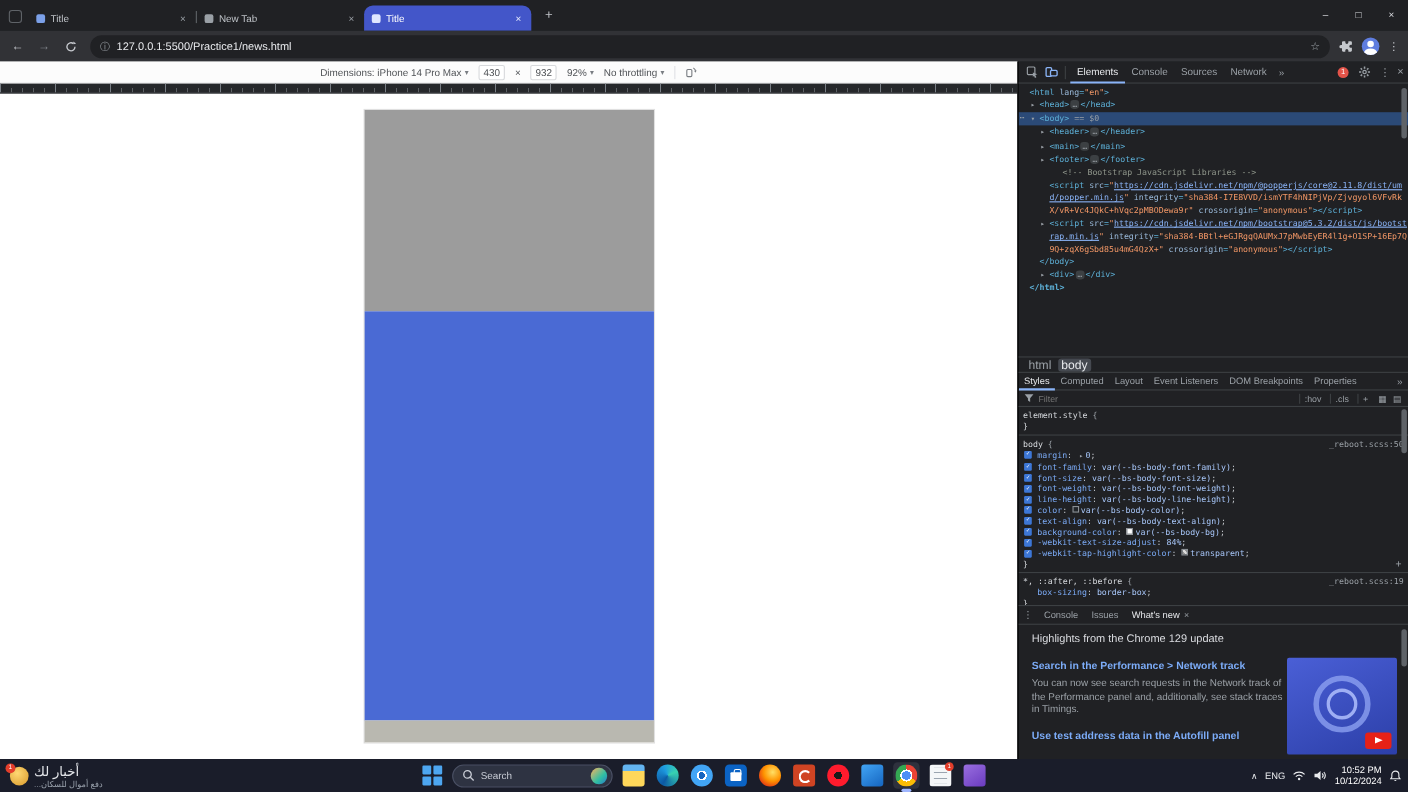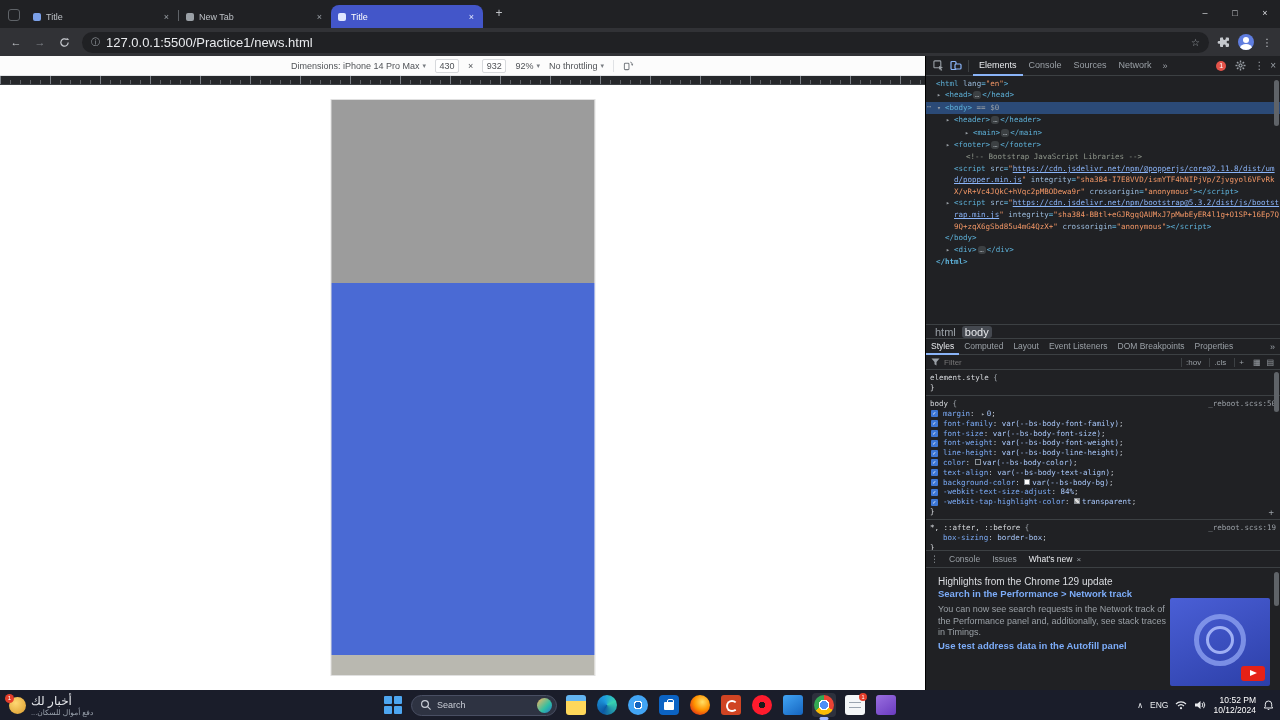--- a/index.html
+++ b/index.html
@@ -21,21 +21,21 @@
 .newtab{color:#c0c3c8;font-size:12px;margin:0 0 6px 8px;width:16px;height:16px;text-align:center;line-height:15px}
 .wincontrols{margin-left:auto;display:flex;height:28px}
 .wincontrols span{width:30px;text-align:center;line-height:27px;color:#dadce0;font-size:9px}
 
 
 .navbar{position:absolute;top:28px;left:0;width:1280px;height:28px;background:#313236;display:flex;align-items:center;gap:4px;padding:0 6px}
 .navbtn{width:20px;height:20px;text-align:center;line-height:20px;color:#c8cbd0;font-size:11px;display:flex;align-items:center;justify-content:center}
 .navbtn.dim{color:#82868c}
 .omnibox{flex:1;height:21px;background:#202124;border-radius:11px;display:flex;align-items:center;padding:0 9px;gap:6px;margin:0 4px}
 .omni-info{color:#9aa0a6;font-size:9px}
-.omni-url{flex:1;color:#e8eaed;font-size:13px}
+.omni-url{flex:1;color:#e8eaed;font-size:10px}
 .omni-star{color:#9aa0a6;font-size:10px}
 .nav-right{display:flex;align-items:center;gap:8px;padding-right:2px}
 .avatar{width:16px;height:16px;border-radius:50%;background:#5f7ddf;position:relative;overflow:hidden}
 .avatar::before{content:"";position:absolute;left:5px;top:3px;width:6px;height:6px;border-radius:50%;background:#fff}
 .avatar::after{content:"";position:absolute;left:2px;top:10px;width:12px;height:8px;border-radius:50%;background:#fff}
 .kebab{color:#c8cbd0;font-size:10px}
 
 
 .main{position:absolute;top:56px;left:0;width:1280px;height:634px;display:flex}
 .page-area{width:925px;height:634px;background:#fff;display:flex;flex-direction:column}
@@ -107,21 +107,21 @@
 
 .dt-drawer{flex:1;border-top:1px solid #3c4043;display:flex;flex-direction:column;min-height:0}
 .drawer-tabs{height:17px;border-bottom:1px solid #3c4043;display:flex;align-items:center;gap:2px;padding:0 4px;flex:none}
 .drawer-kebab{color:#9aa0a6;font-size:9px;margin-right:2px}
 .drawer-tab{font-size:8.5px;color:#9aa0a6;padding:0 6px;height:17px;line-height:17px;display:flex;align-items:center;gap:4px;white-space:nowrap}
 .drawer-tab.active{color:#e8eaed}
 .dtab-close{color:#9aa0a6;font-size:8px}
 .drawer-body{position:relative;flex:1;padding:8px 12px;overflow:hidden}
 .dw-title{font-size:10px;color:#dadce0}
 .dw-text{width:228px}
-.dw-h{font-size:9.5px;font-weight:bold;color:#7cacf8;margin-top:1px}
+.dw-h{font-size:9.5px;font-weight:bold;color:#7cacf8;margin-top:13px}
 .dw-b{font-size:9px;color:#9aa0a6;line-height:11.5px;margin-top:5px}
 .dw-thumb{position:absolute;right:10px;top:30px;width:100px;height:88px;background:linear-gradient(155deg,#4a5fd6,#2c3fa8);border-radius:2px;overflow:hidden}
 .thumb-ring{position:absolute;left:24px;top:16px;width:52px;height:52px;border:5px solid rgba(140,160,240,.8);border-radius:50%}
 .thumb-ring2{position:absolute;left:36px;top:28px;width:28px;height:28px;border:3px solid rgba(170,185,250,.9);border-radius:50%}
 .thumb-play{position:absolute;right:5px;bottom:5px;width:24px;height:15px;background:#e62117;border-radius:3px}
 .thumb-play::after{content:"";position:absolute;left:9px;top:4px;border-left:7px solid #fff;border-top:3.5px solid transparent;border-bottom:3.5px solid transparent}
 .sbar{position:absolute;right:1px;width:5px;border-radius:3px;background:#5f6368}
 
 
 .taskbar{position:absolute;bottom:0;left:0;width:1280px;height:30px;background:#1a1d2a}
@@ -291,21 +291,21 @@
         <span class="dt-x">⋮</span>
         <span class="dt-x">×</span>
       </span>
     </div>
 
     <div class="dt-elements" id="tree">
         <div class="trow" style="padding-left: 10px;"><span class="t-tag">&lt;html </span><span class="t-attr">lang</span><span class="t-tag">=</span><span class="t-str">"en"</span><span class="t-tag">&gt;</span></div>
         <div class="trow" style="padding-left: 19px;"><span class="arr">▸</span><span class="t-tag">&lt;head&gt;</span><span class="t-ell">…</span><span class="t-tag">&lt;/head&gt;</span></div>
         <div class="trow sel" style="padding-left: 19px; background: rgb(43, 74, 119);"><span class="gdots">⋯</span><span class="arr">▾</span><span class="t-tag">&lt;body&gt;</span><span class="t-dim"> == $0</span></div>
         <div class="trow" style="padding-left: 28px;"><span class="arr">▸</span><span class="t-tag">&lt;header&gt;</span><span class="t-ell">…</span><span class="t-tag">&lt;/header&gt;</span></div>
-        <div class="trow" style="padding-left: 28px; margin-left: 19px;"><span class="arr">▸</span><span class="t-tag">&lt;main&gt;</span><span class="t-ell">…</span><span class="t-tag">&lt;/main&gt;</span></div>
+        <div class="trow" style="padding-left: 28px;"><span class="arr">▸</span><span class="t-tag">&lt;main&gt;</span><span class="t-ell">…</span><span class="t-tag">&lt;/main&gt;</span></div>
         <div class="trow" style="padding-left: 28px;"><span class="arr">▸</span><span class="t-tag">&lt;footer&gt;</span><span class="t-ell">…</span><span class="t-tag">&lt;/footer&gt;</span></div>
         <div class="trow" style="padding-left: 40px;"><span class="t-comment">&lt;!-- Bootstrap JavaScript Libraries --&gt;</span></div>
         <div class="trow" style="padding-left: 28px;"><span class="t-tag">&lt;script </span><span class="t-attr">src</span><span class="t-tag">=</span><span class="t-str">"</span><span class="t-link">https://cdn.jsdelivr.net/npm/@popperjs/core@2.11.8/dist/umd/popper.min.js</span><span class="t-str">" </span><span class="t-attr">integrity</span><span class="t-tag">=</span><span class="t-str">"sha384-I7E8VVD/ismYTF4hNIPjVp/Zjvgyol6VFvRkX/vR+Vc4JQkC+hVqc2pMBODewa9r" </span><span class="t-attr">crossorigin</span><span class="t-tag">=</span><span class="t-str">"anonymous"</span><span class="t-tag">&gt;&lt;/script&gt;</span></div>
         <div class="trow" style="padding-left: 28px;"><span class="arr">▸</span><span class="t-tag">&lt;script </span><span class="t-attr">src</span><span class="t-tag">=</span><span class="t-str">"</span><span class="t-link">https://cdn.jsdelivr.net/npm/bootstrap@5.3.2/dist/js/bootstrap.min.js</span><span class="t-str">" </span><span class="t-attr">integrity</span><span class="t-tag">=</span><span class="t-str">"sha384-BBtl+eGJRgqQAUMxJ7pMwbEyER4l1g+O1SP+16Ep7Q9Q+zqX6gSbd85u4mG4QzX+" </span><span class="t-attr">crossorigin</span><span class="t-tag">=</span><span class="t-str">"anonymous"</span><span class="t-tag">&gt;&lt;/script&gt;</span></div>
         <div class="trow" style="padding-left: 19px;"><span class="t-tag">&lt;/body&gt;</span></div>
         <div class="trow" style="padding-left: 28px;"><span class="arr">▸</span><span class="t-tag">&lt;div&gt;</span><span class="t-ell">…</span><span class="t-tag">&lt;/div&gt;</span></div>
         <div class="trow" style="padding-left: 10px; font-weight: bold;"><span class="t-tag">&lt;/html&gt;</span></div>
         <span class="sbar" style="top: 4px; height: 46px;"></span>
       </div>
 

